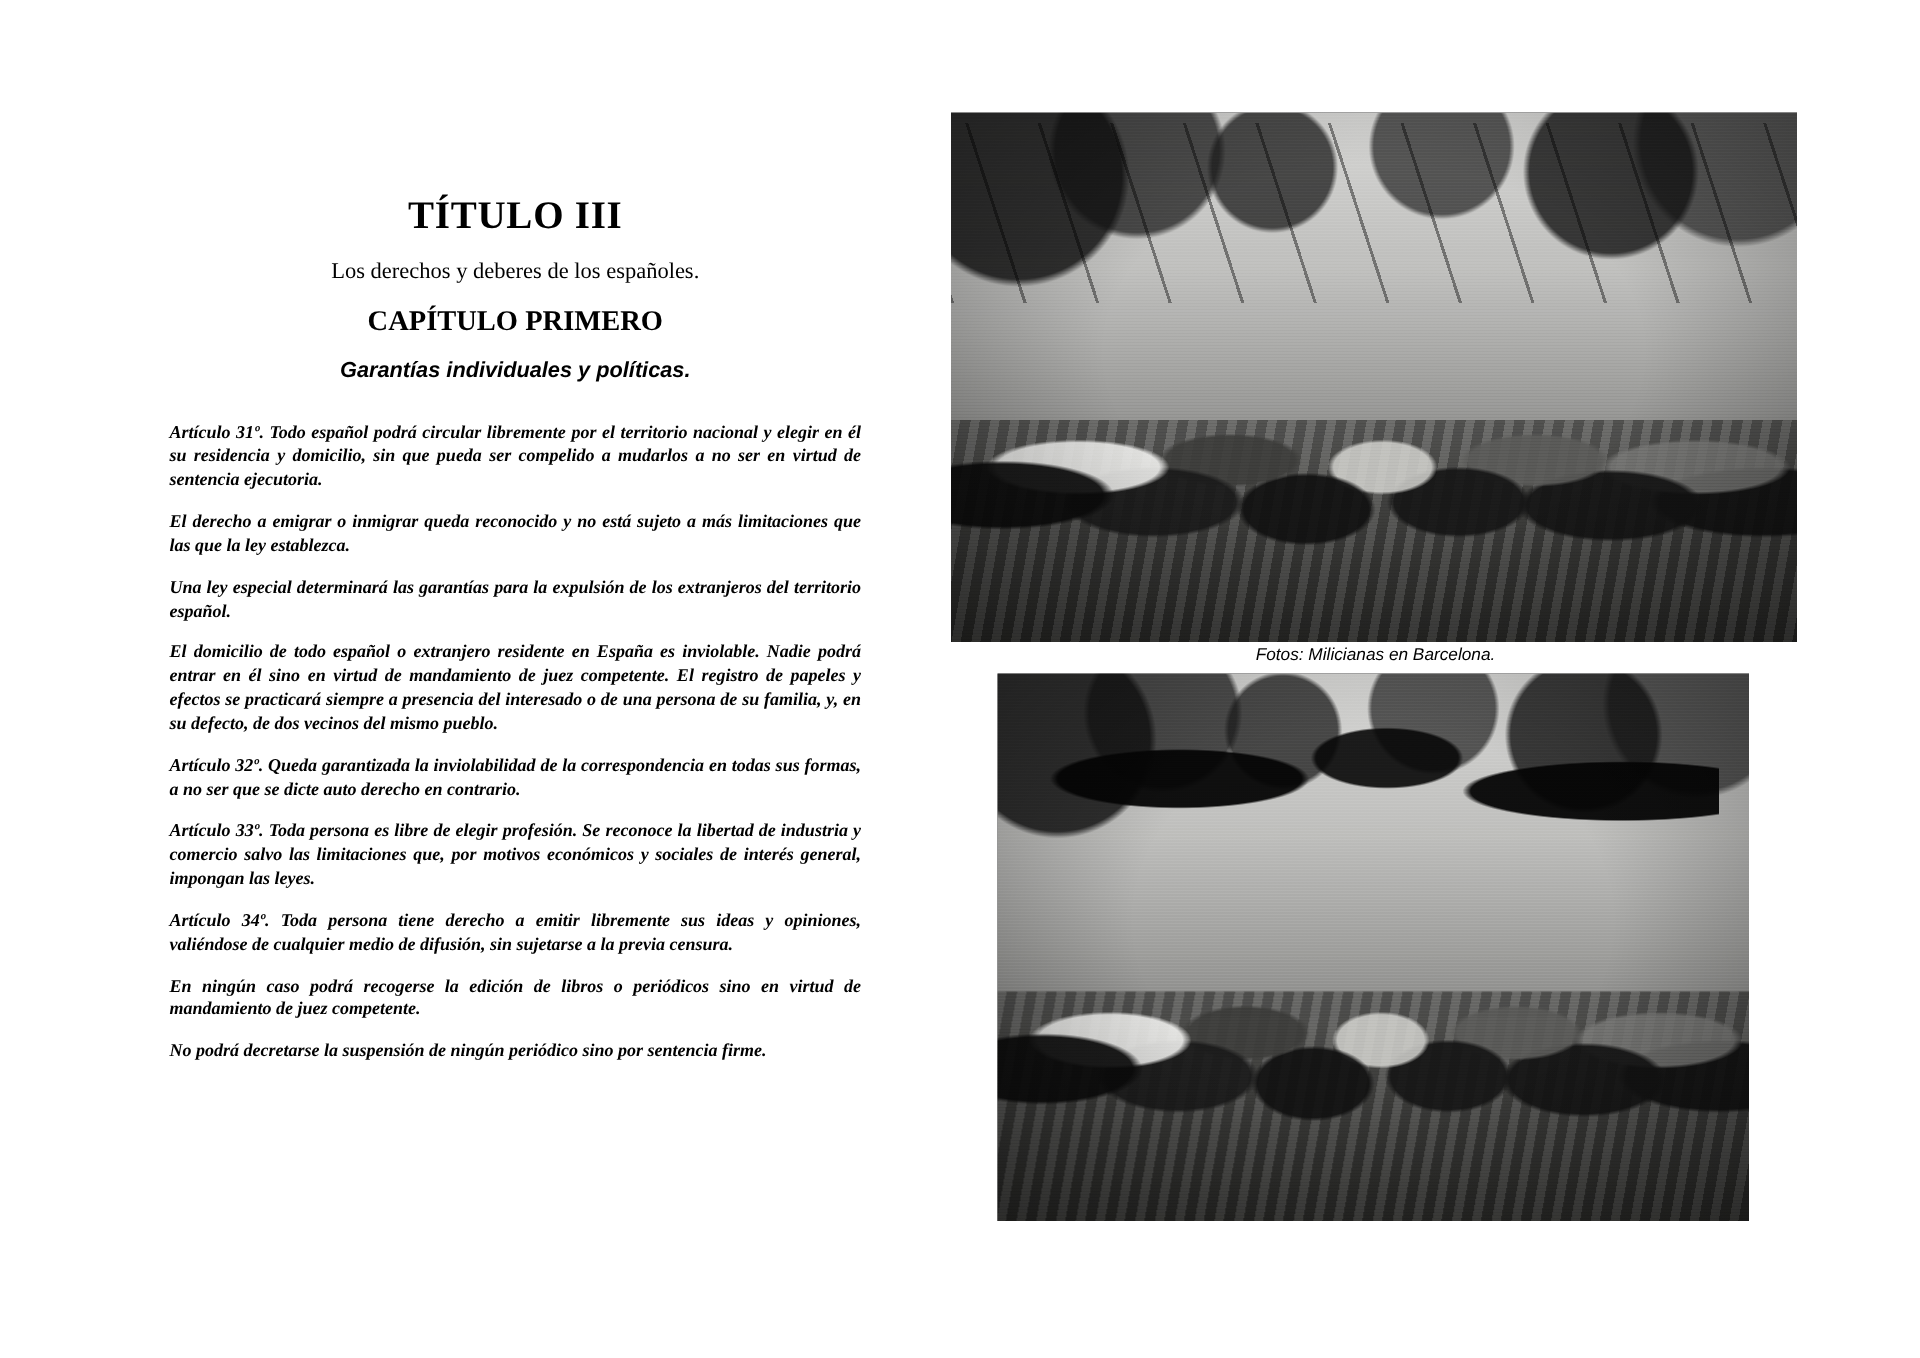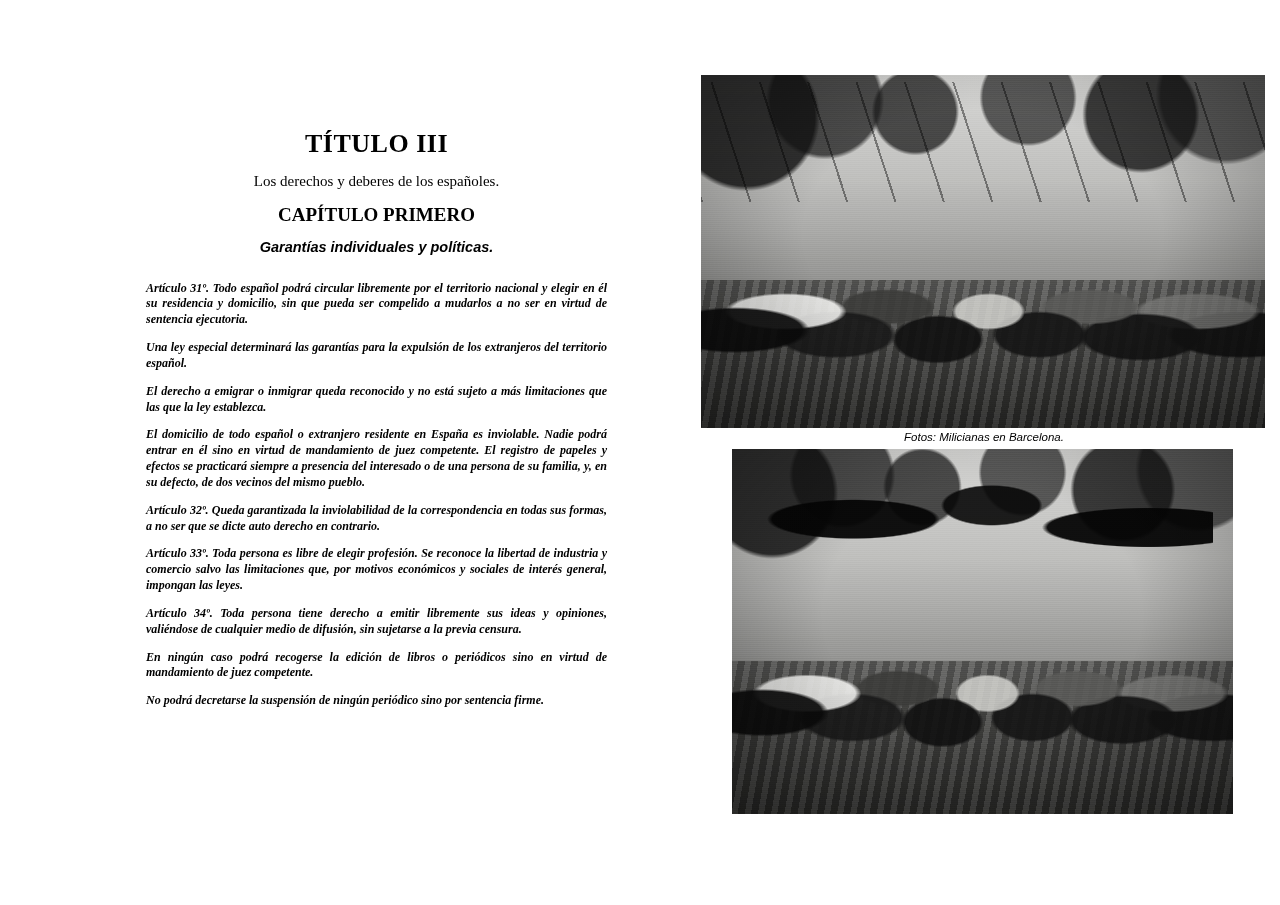--- a/index.html
+++ b/index.html
@@ -12,21 +12,20 @@
     height: 905px;
     font-family: "Liberation Serif", serif;
     color: #000000;
     overflow: hidden;
   }
   .page {
     position: relative;
     width: 1012px;
     height: 905px;
     background: #ffffff;
-    margin-left: 33px;
   }
   
   .text-col {
     position: absolute;
     left: 113px;
     top: 130px;
     width: 461px;
   }
   .doc-title {
     font-family: "Liberation Serif", serif;
@@ -65,21 +64,21 @@
     font-weight: bold;
     text-align: justify;
     text-justify: inter-word;
     line-height: 1.32;
     margin: 0 0 12px 0;
     font-style: italic;
   }
   
   .photo-col {
     position: absolute;
-    left: 668px;
+    left: 634px;
     top: 75px;
     width: 566px;
   }
   .photo {
     position: relative;
     overflow: hidden;
     background: #2a2a2a;
   }
   .photo-top {
     width: 564px;
@@ -183,22 +182,22 @@
 
     <h1 class="doc-title">TÍTULO III</h1>
 
     <div class="doc-subtitle">Los derechos y deberes de los españoles.</div>
 
     <h2 class="chapter-title">CAPÍTULO PRIMERO</h2>
 
     <div class="chapter-subtitle">Garantías individuales y políticas.</div>
 
     <p class="body-par">Artículo 31º. Todo español podrá circular libremente por el territorio nacional y elegir en él su residencia y domicilio, sin que pueda ser compelido a mudarlos a no ser en virtud de sentencia ejecutoria.</p>
+    <p class="body-par">El derecho a emigrar o inmigrar queda reconocido y no está sujeto a más limitaciones que las que la ley establezca.</p>
     <p class="body-par">Una ley especial determinará las garantías para la expulsión de los extranjeros del territorio español.</p>
-    <p class="body-par">El derecho a emigrar o inmigrar queda reconocido y no está sujeto a más limitaciones que las que la ley establezca.</p>
     <p class="body-par">El domicilio de todo español o extranjero residente en España es inviolable. Nadie podrá entrar en él sino en virtud de mandamiento de juez competente. El registro de papeles y efectos se practicará siempre a presencia del interesado o de una persona de su familia, y, en su defecto, de dos vecinos del mismo pueblo.</p>
     <p class="body-par">Artículo 32º. Queda garantizada la inviolabilidad de la correspondencia en todas sus formas, a no ser que se dicte auto derecho en contrario.</p>
     <p class="body-par">Artículo 33º. Toda persona es libre de elegir profesión. Se reconoce la libertad de industria y comercio salvo las limitaciones que, por motivos económicos y sociales de interés general, impongan las leyes.</p>
     <p class="body-par">Artículo 34º. Toda persona tiene derecho a emitir libremente sus ideas y opiniones, valiéndose de cualquier medio de difusión, sin sujetarse a la previa censura.</p>
     <p class="body-par">En ningún caso podrá recogerse la edición de libros o periódicos sino en virtud de mandamiento de juez competente.</p>
     <p class="body-par">No podrá decretarse la suspensión de ningún periódico sino por sentencia firme.</p>
 
   </div>
 
   <div class="photo-col">

